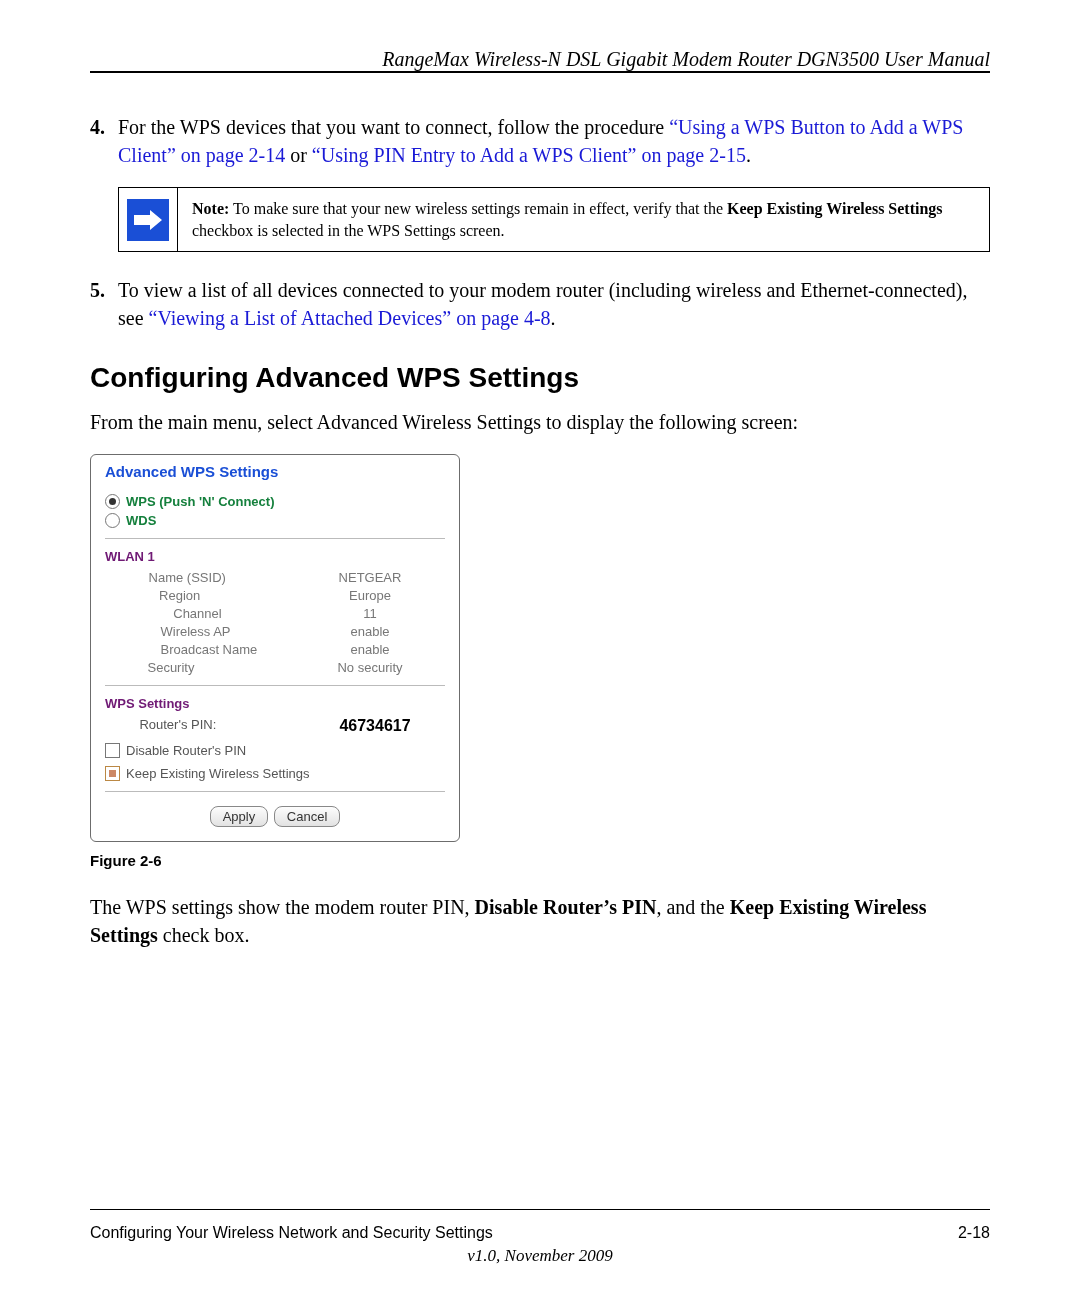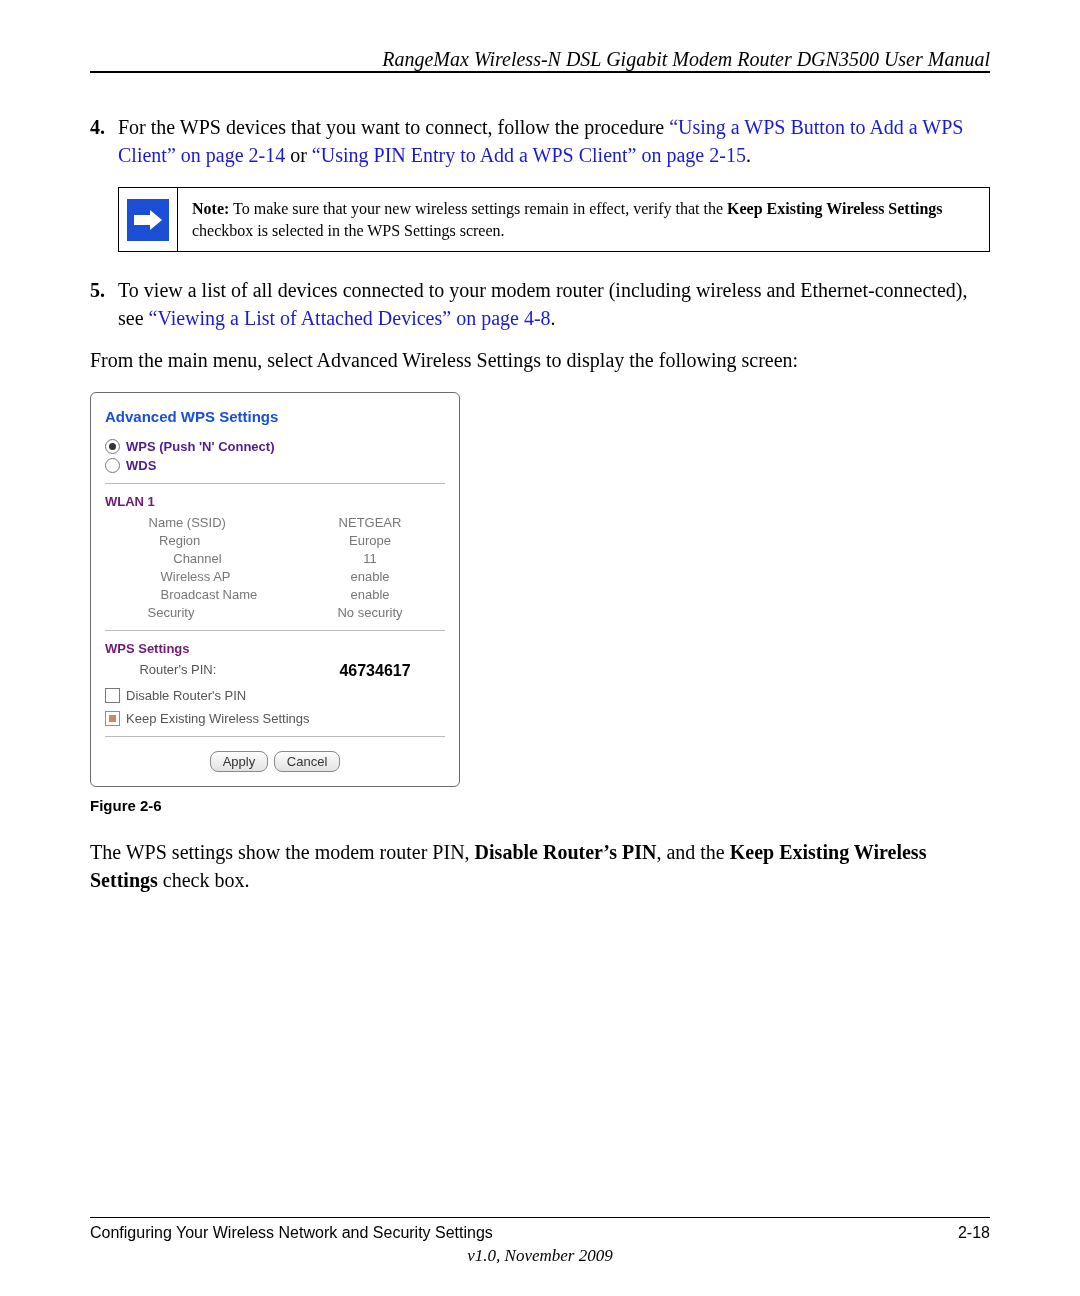--- a/index.html
+++ b/index.html
@@ -78,31 +78,31 @@
   }
 
   
   .panel {
     width: 370px;
     border: 1px solid #6c6c6c;
     border-radius: 6px;
     font-family: Arial, Helvetica, sans-serif;
     font-size: 13px;
     color: #555;
-    padding: 15px 14px 14px 14px;
+    padding: 8px 14px 14px 14px;
     margin: 8px 0 8px 0;
     box-sizing: border-box;
   }
   .panel-title {
     color: #1a4fd6;
     font-weight: bold;
     font-size: 15px;
     margin-bottom: 14px;
   }
-  .radio-row { display: flex; align-items: center; margin-bottom: 4px; color:#4c1d95; }
+  .radio-row { display: flex; align-items: center; margin-bottom: 4px; color:#15803d; }
   .radio {
     width: 13px; height: 13px; border: 1px solid #777; border-radius: 50%;
     margin-right: 6px; display:inline-flex; align-items:center; justify-content:center;
   }
   .radio.checked::after {
     content:""; width:7px; height:7px; background:#333; border-radius:50%;
   }
   .hr { border-top: 1px solid #bbb; margin: 10px 0; }
   .kv-section { color:#777; }
   .kv-head { font-weight: bold; color:#701a75; margin-bottom: 6px; }
@@ -133,21 +133,21 @@
     font-size: 15px;
     margin: 10px 0 24px 0;
   }
 
   .footer {
     position: absolute;
     left: 90px; right: 90px; bottom: 30px;
   }
   .footer-top {
     border-top: 1.5px solid #000;
-    padding-top: 6px;
+    padding-top: 14px;
     display:flex;
     justify-content: space-between;
     font-family: Arial, Helvetica, sans-serif;
     font-size: 16px;
     gap: 7px;
   }
   .footer-ver {
     text-align:center;
     font-style: italic;
     font-size: 17px;
@@ -181,20 +181,21 @@
     </div>
   </div>
 
   <div class="ol-row">
     <div class="ol-num">5.</div>
     <div class="ol-body">
       <span>To view a list of all devices connected to your modem router (including wireless and Ethernet-connected), see </span><span class="xref">“Viewing a List of Attached Devices” on page 4-8</span><span>.</span>
     </div>
   </div>
 
+  <div class="h2">Configuring Advanced WPS Settings</div>
   <p class="p">From the main menu, select Advanced Wireless Settings to display the following screen:</p>
 
   <div class="panel">
     <div class="panel-title">Advanced WPS Settings</div>
 
     <div class="radio-row">
       <span class="radio checked"></span>
       <b>WPS (Push 'N' Connect)</b>
     </div>
     <div class="radio-row">

